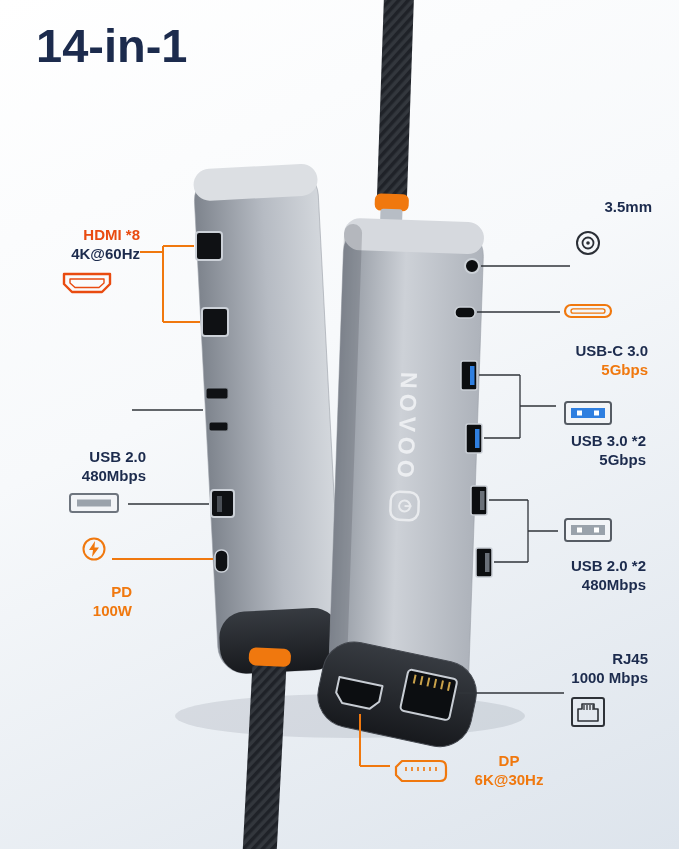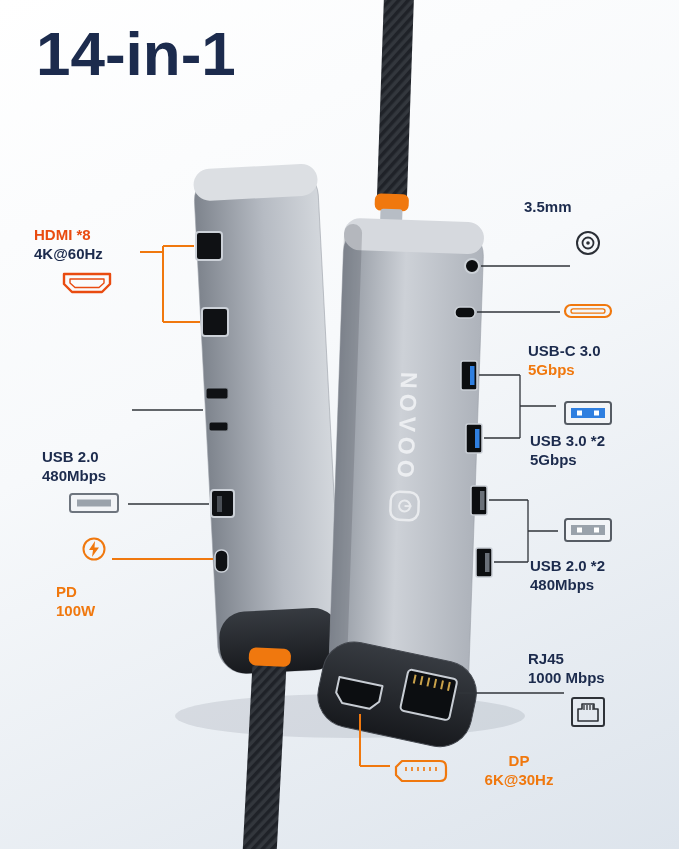--- a/index.html
+++ b/index.html
@@ -4,29 +4,29 @@
 <style>
   * { margin:0; padding:0; box-sizing:border-box; }
   html,body { width:679px; }
   body { font-family:"Liberation Sans", sans-serif; }
   .stage {
     position:relative; width:679px; height:849px; overflow:hidden;
     background:linear-gradient(155deg,#ffffff 0%,#f7f9fb 42%,#dde4ec 100%);
   }
   .page-title {
     position:absolute; left:36px; top:18px;
-    font-size:62px; font-weight:800; color:var(--navy); letter-spacing:0px;
+    font-size:47px; font-weight:800; color:var(--navy); letter-spacing:0px;
   }
   svg.scene { position:absolute; left:0; top:0; }
-  .callout { position:absolute; text-align:left; line-height:1.25; z-index:3; }
+  .callout { position:absolute; text-align:right; line-height:1.25; z-index:3; }
   .callout .t { font-size:15px; font-weight:bold; color:var(--navy); white-space:nowrap; }
   .callout .t.orange { color:var(--accent); }
   .callout .t.red { color:var(--accent-red); }
   .callout svg.icon { display:block; margin:6px auto 0; }
-  .callout.row { display:flex; align-items:center; gap:24px; text-align:center; }
+  .callout.row { display:flex; align-items:center; gap:14px; text-align:center; }
   .callout.row svg.icon { margin:0; }
   .icon-pair { display:flex; justify-content:center; align-items:flex-end; gap:7px; margin-top:8px; }
   .icon-pair svg { display:block; }
 </style>
 </head>
 <body>
 
 <div class="stage">
 
   <div class="page-title">14-in-1</div>

